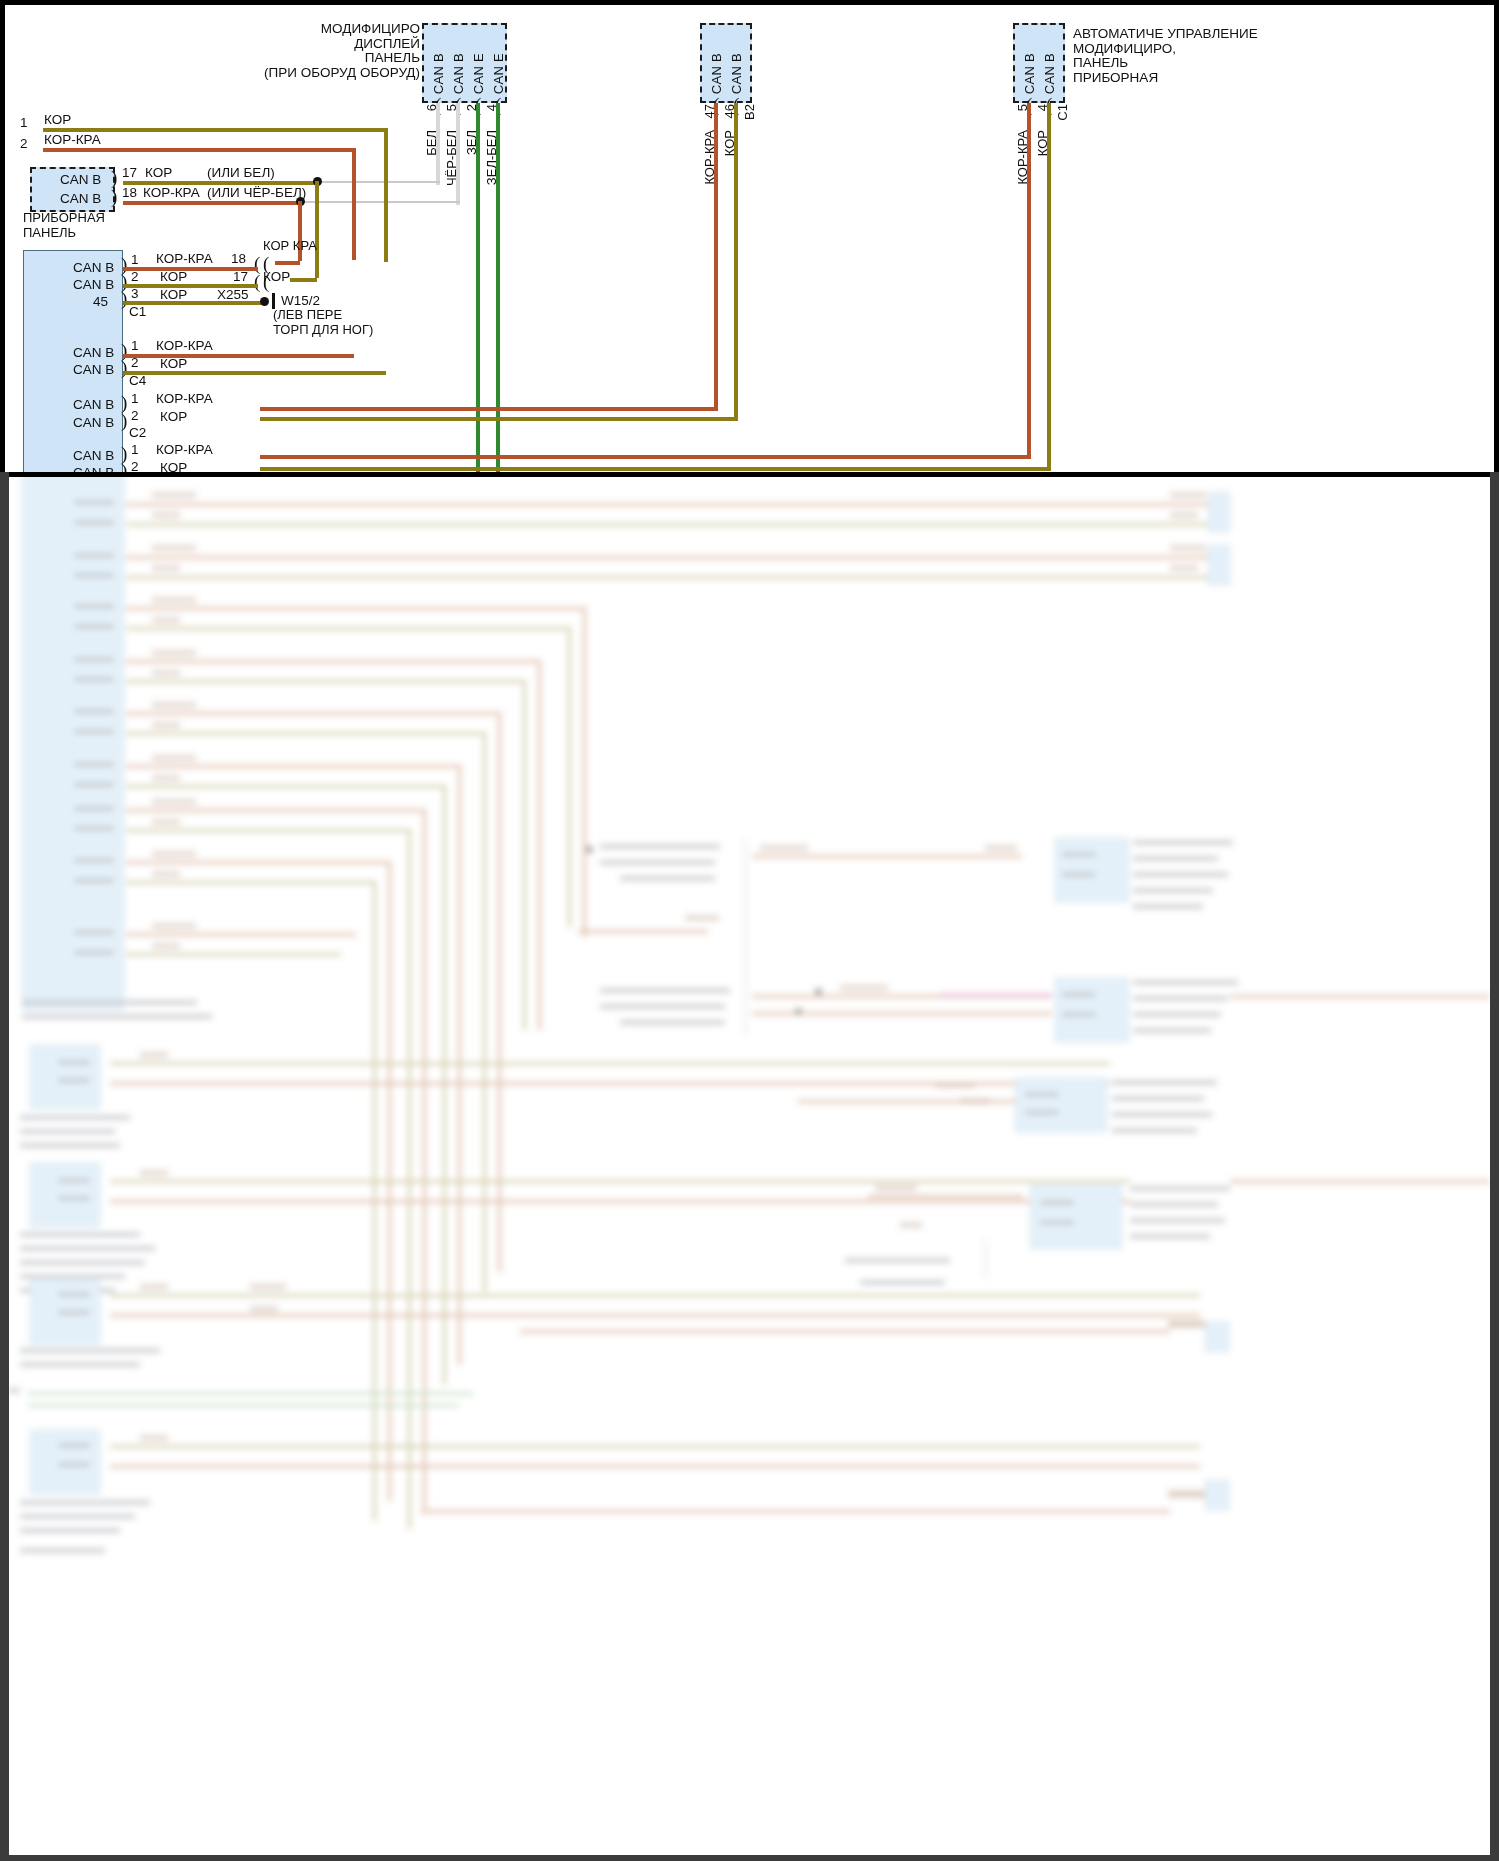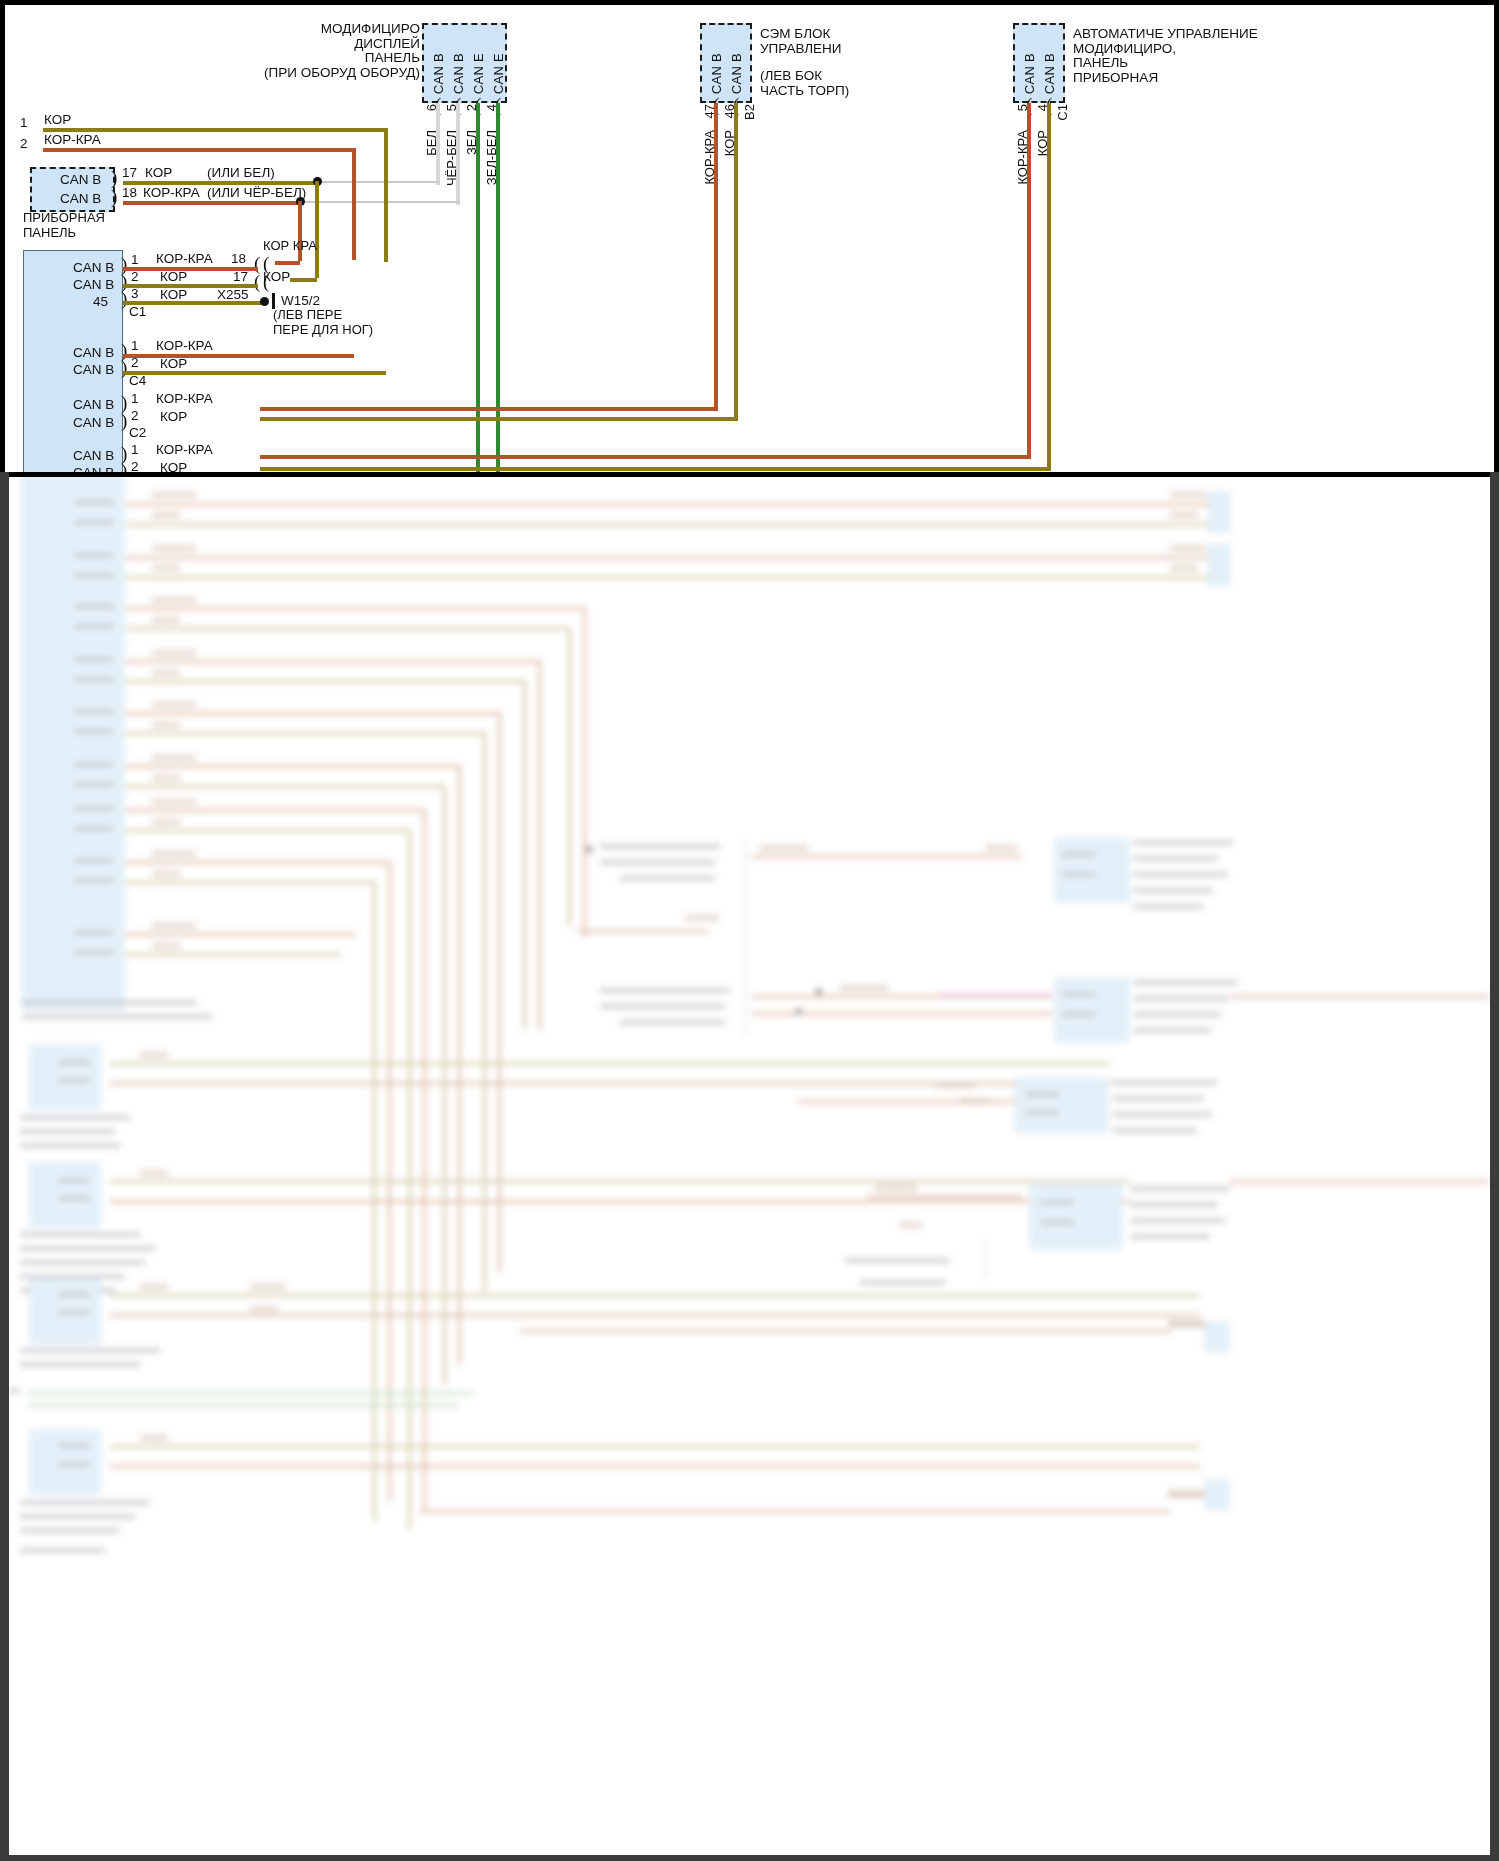--- a/index.html
+++ b/index.html
@@ -302,27 +302,20 @@
   <div class="vwire" style="left:479px;top:125px;">ЗЕЛ-БЕЛ</div>
 
   <div class="w v bel" style="left:431px;top:98px;height:82px;"></div>
   <div class="w v bel" style="left:451px;top:98px;height:102px;"></div>
   <div class="w v zel" style="left:471px;top:98px;height:370px;"></div>
   <div class="w v zel" style="left:491px;top:98px;height:370px;"></div>
   <div class="w h gray" style="left:310px;top:176px;width:125px;height:2px;"></div>
   <div class="w h gray" style="left:295px;top:196px;width:160px;height:2px;"></div>
 
   <div class="conn" style="left:695px;top:18px;width:52px;height:80px;"></div>
-  <div class="blocktitle l" style="left:755px;top:22px;width:200px;">
-    <div>СЭМ БЛОК</div>
-    <div>УПРАВЛЕНИ</div>
-    <div style="height:13px;"></div>
-    <div>(ЛЕВ БОК</div>
-    <div>ЧАСТЬ ТОРП)</div>
-  </div>
   <div class="vlabel" style="left:704px;top:48px;">CAN B</div>
   <div class="vlabel" style="left:724px;top:48px;">CAN B</div>
   <div class="pinbr" style="left:708px;top:89px;">(</div>
   <div class="pinbr" style="left:728px;top:89px;">(</div>
   <div class="vnum" style="left:697px;top:99px;">47</div>
   <div class="vnum" style="left:717px;top:99px;">46</div>
   <div class="vnum" style="left:737px;top:99px;">B2</div>
   <div class="vwire" style="left:697px;top:125px;">КОР-КРА</div>
   <div class="vwire" style="left:717px;top:125px;">КОР</div>
   <div class="w v kopkra" style="left:709px;top:98px;height:308px;"></div>
@@ -416,21 +409,21 @@
   <div class="w h kopkra" style="left:118px;top:262px;width:135px;"></div>
   <div class="w h kop" style="left:118px;top:279px;width:135px;"></div>
   <div class="w h kop" style="left:118px;top:296px;width:140px;"></div>
   <div class="w h kopkra" style="left:270px;top:256px;width:25px;"></div>
   <div class="w h kop" style="left:285px;top:273px;width:27px;"></div>
   <div class="dot" style="left:255px;top:292px;"></div>
   <div class="tick" style="left:267px;top:288px;width:3px;height:16px;"></div>
   <div class="hlabel" style="left:276px;top:289px;">W15/2</div>
   <div class="hsmall" style="left:268px;top:302px;">
     <div>(ЛЕВ ПЕРЕ</div>
-    <div>ПЕРЕ ДЛЯ НОГ)</div>
+    <div>ТОРП ДЛЯ НОГ)</div>
   </div>
 
   <div class="hlabel" style="left:68px;top:341px;">CAN B</div>
   <div class="hlabel" style="left:68px;top:358px;">CAN B</div>
   <div class="pinbr" style="left:116px;top:335px;">)</div>
   <div class="pinbr" style="left:116px;top:352px;">)</div>
   <div class="hlabel" style="left:126px;top:334px;">1</div>
   <div class="hlabel" style="left:126px;top:351px;">2</div>
   <div class="hlabel" style="left:124px;top:369px;">C4</div>
   <div class="hlabel" style="left:151px;top:334px;">КОР-КРА</div>

